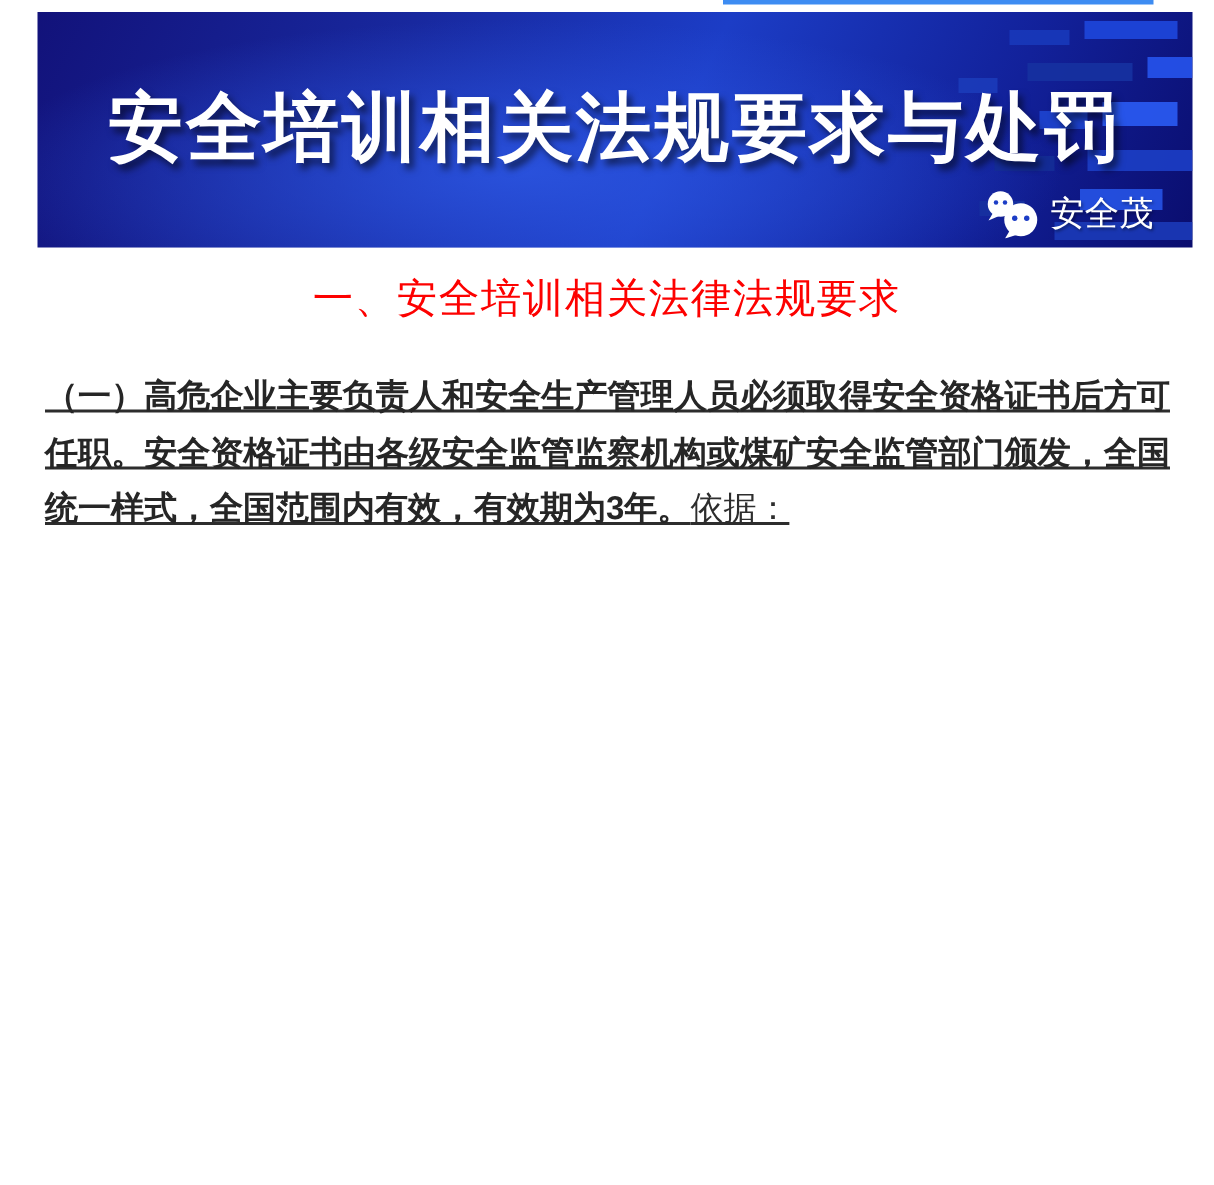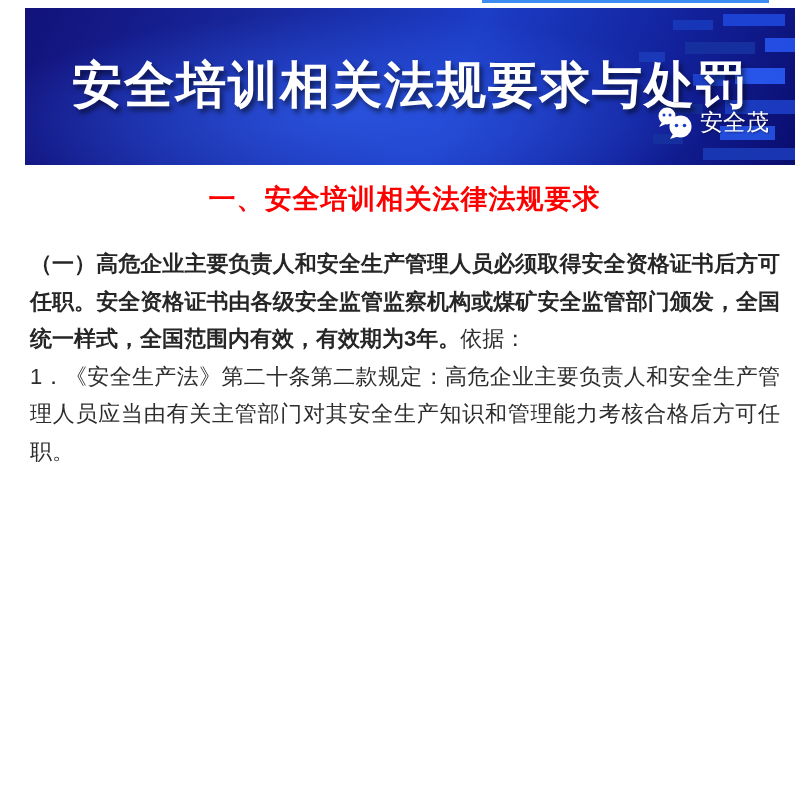--- a/index.html
+++ b/index.html
@@ -45,41 +45,41 @@
   .banner-title {
     position:absolute; left:0; top:44px; width:100%;
     margin:0; text-align:center;
     font-size:50px; font-weight:bold; color:#ffffff;
     letter-spacing:2px;
     text-shadow:3px 4px 5px rgba(0,0,0,0.55);
     font-family:"Liberation Serif", serif;
     white-space:nowrap;
   }
   .brand {
-    position:absolute; right:26px; bottom:26px;
+    position:absolute; right:26px; bottom:6px;
     display:flex; align-items:center; gap:7px;
   }
   .brand-text {
     color:#ffffff; font-size:23px; font-weight:500;
     text-shadow:1px 1px 2px rgba(0,0,0,0.4);
   }
   
   .section-heading {
     position:absolute; left:0; top:181px; width:100%;
     margin:0; text-align:center;
-    font-size:27px; font-weight:bold; color:#fd0100;
+    font-size:27px; font-weight:normal; color:#fd0100;
     letter-spacing:1px;
   }
   
   .article {
     position:absolute; left:30px; top:245px; width:750px;
     font-size:22px; line-height:37.6px; color:#2d2d2d;
     text-align:justify;
   }
-  .article p { margin:0; }
+  .article p { margin:0;text-decoration:underline; }
   .article .bold { font-weight:bold; color:#262626; }
 </style>
 </head>
 <body>
 
 <div class="page">
 
   <div class="top-line"></div>
 
   <div class="banner">
@@ -114,16 +114,15 @@
         </svg>
       </span>
       <span class="brand-text">安全茂</span>
     </div>
   </div>
 
   <h2 class="section-heading">一、安全培训相关法律法规要求</h2>
 
   <div class="article">
     <p><span class="bold">（一）高危企业主要负责人和安全生产管理人员必须取得安全资格证书后方可任职。安全资格证书由各级安全监管监察机构或煤矿安全监管部门颁发，全国统一样式，全国范围内有效，有效期为3年。</span><span>依据：</span></p>
-    <p>1．《安全生产法》第二十条第二款规定：高危企业主要负责人和安全生产管理人员应当由有关主管部门对其安全生产知识和管理能力考核合格后方可任职。</p>
   </div>
 
 </div>
 
 </body></html>

